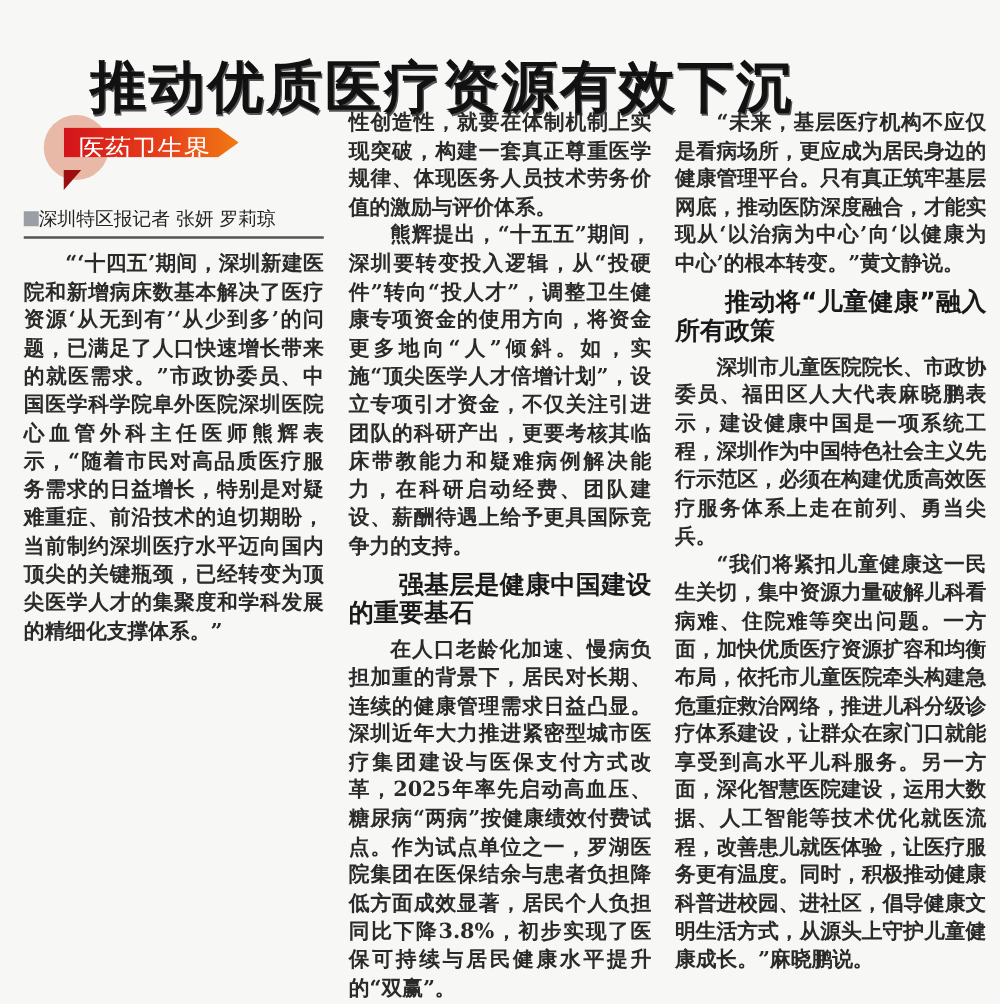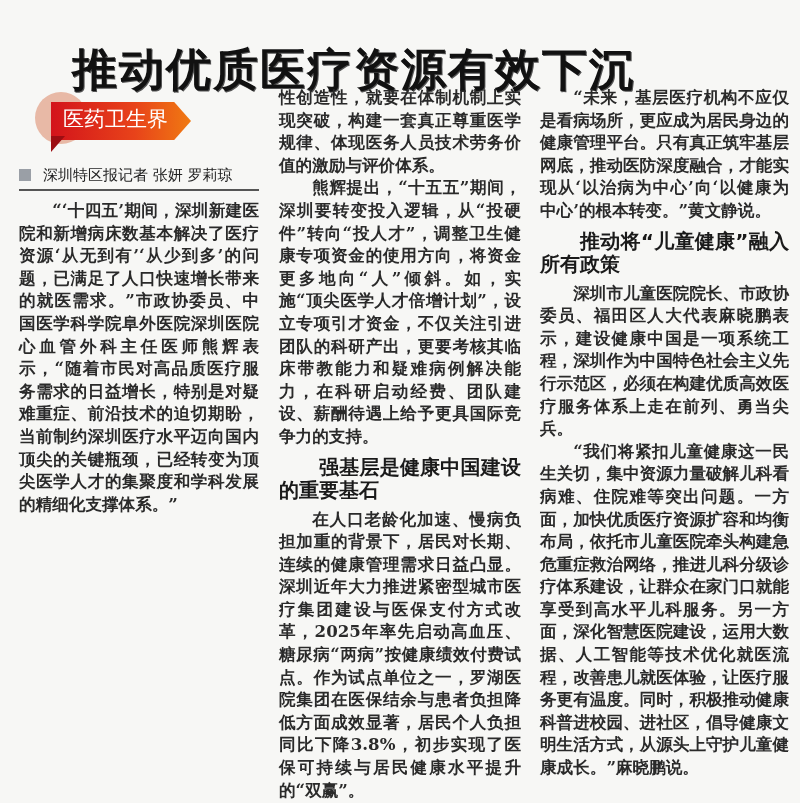--- a/index.html
+++ b/index.html
@@ -31,36 +31,36 @@
     font-family:"DejaVu Sans","Liberation Sans",sans-serif;
     font-weight:bold; font-size:20px; line-height:23px; color:#1a1a1a;
     margin:8px 0 6px 0; text-indent:2em;
   }
   .badge-wrap { position:relative; height:78px; }
   .badge-circle {
     position:absolute; left:16px; top:6px; width:52px; height:52px;
     border-radius:50%; background:#e8b9a6;
   }
   .badge {
-    position:absolute; left:32px; top:16px; height:38px; width:140px;
+    position:absolute; left:32px; top:16px; height:24px; width:140px;
     background:linear-gradient(90deg,#d3141b 0%,#e8431a 60%,#f07a12 100%);
     clip-path:polygon(0 0, 88% 0, 100% 50%, 88% 100%, 0 100%);
     color:#fff;
     font-family:"DejaVu Sans","Liberation Sans",sans-serif;
     font-size:21px; line-height:34px; padding-left:12px; box-sizing:border-box;
   }
   .badge-tail {
     position:absolute; left:32px; top:50px; width:0; height:0;
     border-left:14px solid #9c0e12; border-bottom:16px solid transparent;
   }
   .byline {
     font-family:"DejaVu Sans","Liberation Sans",sans-serif;
     font-size:15px; line-height:22px; color:#222;
     border-bottom:2px solid #555; padding:0 0 3px 0; margin-bottom:8px;
-    display:flex; align-items:center; gap:12px;
+    display:flex; align-items:center; gap:0;
   }
   .byline .sq { width:12px; height:12px; background:#9a9fa6; display:inline-block; }
 </style>
 </head>
 <body>
 
 <h1 class="headline">推动优质医疗资源有效下沉</h1>
 
 <div class="col col1">
   <div class="badge-wrap">

